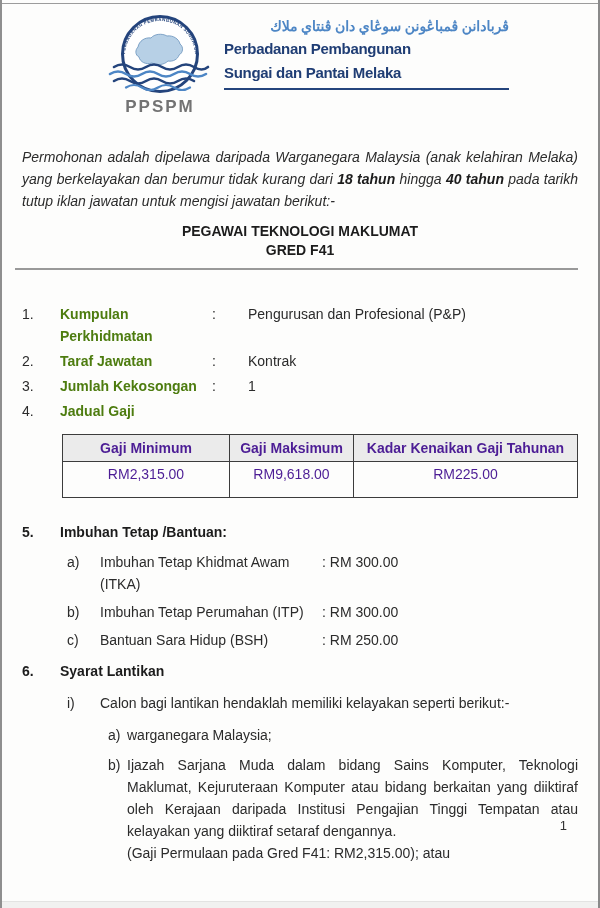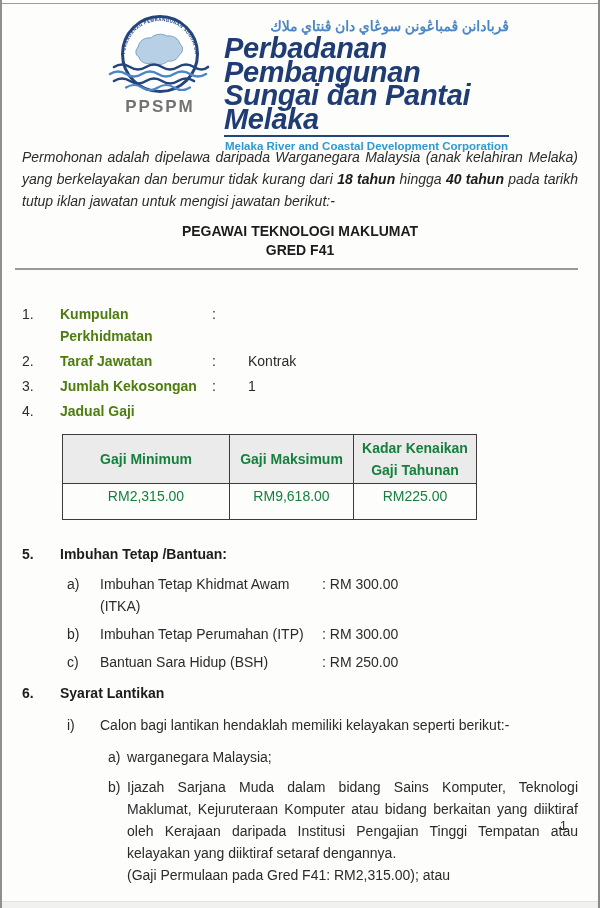--- a/index.html
+++ b/index.html
@@ -18,36 +18,36 @@
   .edge-left { position:absolute; top:0; left:0; bottom:0; width:2px; background:#8f8f8f; }
   .edge-right { position:absolute; top:0; right:0; bottom:0; width:2px; background:#8a8a8a; }
   .edge-bottom { position:absolute; left:2px; right:2px; bottom:0; height:7px; background:#f1f1f0; border-top:1px solid #e3e3e2; }
 
   
   .letterhead { position:absolute; top:0; left:0; right:0; height:132px; }
   .logo { position:absolute; left:98px; top:14px; width:124px; text-align:center; }
   .logo-acronym { font-size:17px; font-weight:bold; color:#737373; letter-spacing:2px; margin-top:0; }
   .org-titles { position:absolute; left:224px; top:16px; width:285px; }
   .jawi { font-family:Liberation Serif, serif; font-size:14px; font-weight:bold; color:#4d86c5; text-align:right; line-height:21px; }
-  .org-name { font-size:29px; font-weight:bold; color:#1f3d74; line-height:23.5px; letter-spacing:-0.3px;font-style:italic; }
+  .org-name { font-size:15px; font-weight:bold; color:#1f3d74; line-height:23.5px; letter-spacing:-0.3px; }
   .org-divider { height:2px; background:#24447c; margin:4px 0 3px; }
   .org-en { font-size:11.5px; font-weight:bold; color:#2e9ad3; text-align:center; }
 
   
   .content { position:absolute; top:132px; left:0; right:0; padding:0 22px; font-size:14px; line-height:22px; }
   .intro { margin:14px 0 0; text-align:justify;font-style:italic; }
   .intro b { color:#1c1c1c; }
   .job-title { margin-top:10px; text-align:center; font-weight:bold; line-height:19px; color:#1c1c1c; }
   .rule { border:none; border-top:2px solid #999; margin:8px 0 0 -7px; }
 
   .details { margin-top:33px; }
   .detail-row { display:grid; grid-template-columns:38px 152px 36px 1fr; margin-bottom:3px; }
   .detail-label { font-weight:bold; color:#4d7c0f; }
 
-  .salary-table { border-collapse:collapse; margin:12px 0 0 40px; width:415px; font-size:14px; color:#15803d; }
+  .salary-table { border-collapse:collapse; margin:12px 0 0 40px; width:516px; font-size:14px; color:#4c1d95; }
   .salary-table th, .salary-table td { border:1px solid #3c3c3c; text-align:center; }
   .salary-table th { background:#ebebeb; font-weight:bold; padding:2px; }
   .salary-table td { padding:1px 2px 12px; }
   .col1 { width:167px; } .col2 { width:124px; }
 
   .sec-title-row { display:grid; grid-template-columns:38px 1fr; font-weight:bold; color:#1c1c1c; }
   .sec5 { margin-top:23px; }
   .allowances { margin-top:8px; }
   .allowance-row { display:grid; grid-template-columns:33px 222px 1fr; margin-left:45px; margin-bottom:6px; }
 
@@ -87,39 +87,39 @@
           <path d="M28,73.5 q8,-5 16,0 t16,0 t16,0 t16,0" stroke="#4d86c5" stroke-width="2.2"></path>
         </g>
       </svg>
       <div class="logo-acronym">PPSPM</div>
     </div>
     <div class="org-titles">
       <div class="jawi">ڤربادانن ڤمباڠونن سوڠاي دان ڤنتاي ملاك</div>
       <div class="org-name">Perbadanan Pembangunan</div>
       <div class="org-name">Sungai dan Pantai Melaka</div>
       <div class="org-divider"></div>
-      <div class="org-en">Melaka River and Coastal Development Corporation</div>
     </div>
   </div>
 
   <div class="content">
     <div class="intro"><span>Permohonan adalah dipelawa daripada Warganegara Malaysia (anak kelahiran Melaka) yang berkelayakan dan berumur tidak kurang dari </span><b>18 tahun</b><span> hingga </span><b>40 tahun</b><span> pada tarikh tutup iklan jawatan untuk mengisi jawatan berikut:-</span></div>
 
     <div class="job-title">
       <div>PEGAWAI TEKNOLOGI MAKLUMAT</div>
       <div>GRED F41</div>
     </div>
 
     <hr class="rule">
 
     <div class="details">
       <div class="detail-row">
         <div>1.</div>
         <div class="detail-label">Kumpulan Perkhidmatan</div>
         <div>:</div>
+        <div>Pengurusan dan Profesional (P&amp;P)</div>
       </div>
       <div class="detail-row">
         <div>2.</div>
         <div class="detail-label">Taraf Jawatan</div>
         <div>:</div>
         <div>Kontrak</div>
       </div>
       <div class="detail-row">
         <div>3.</div>
         <div class="detail-label">Jumlah Kekosongan</div>

